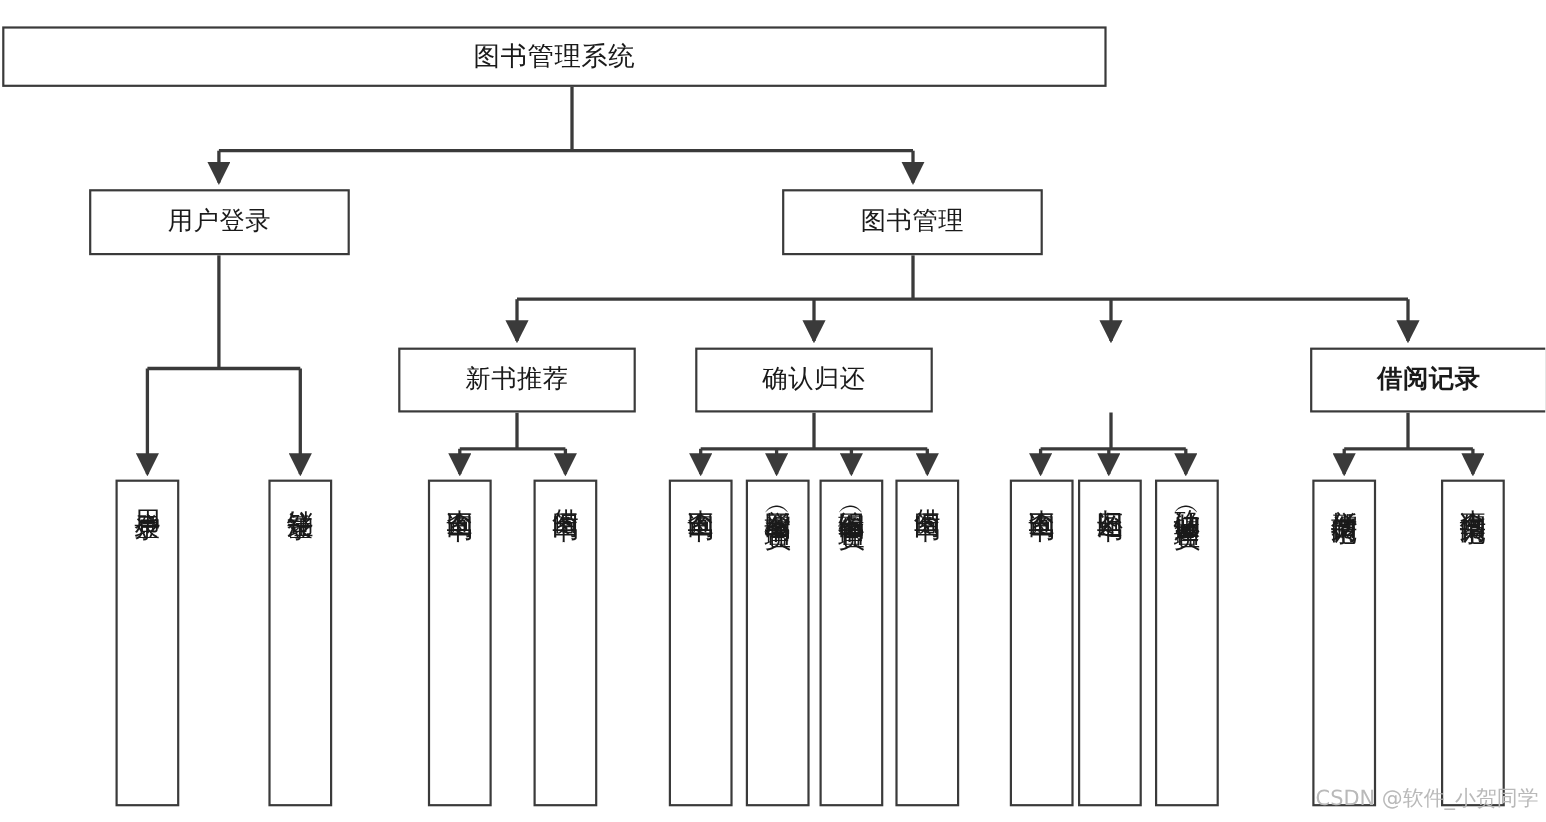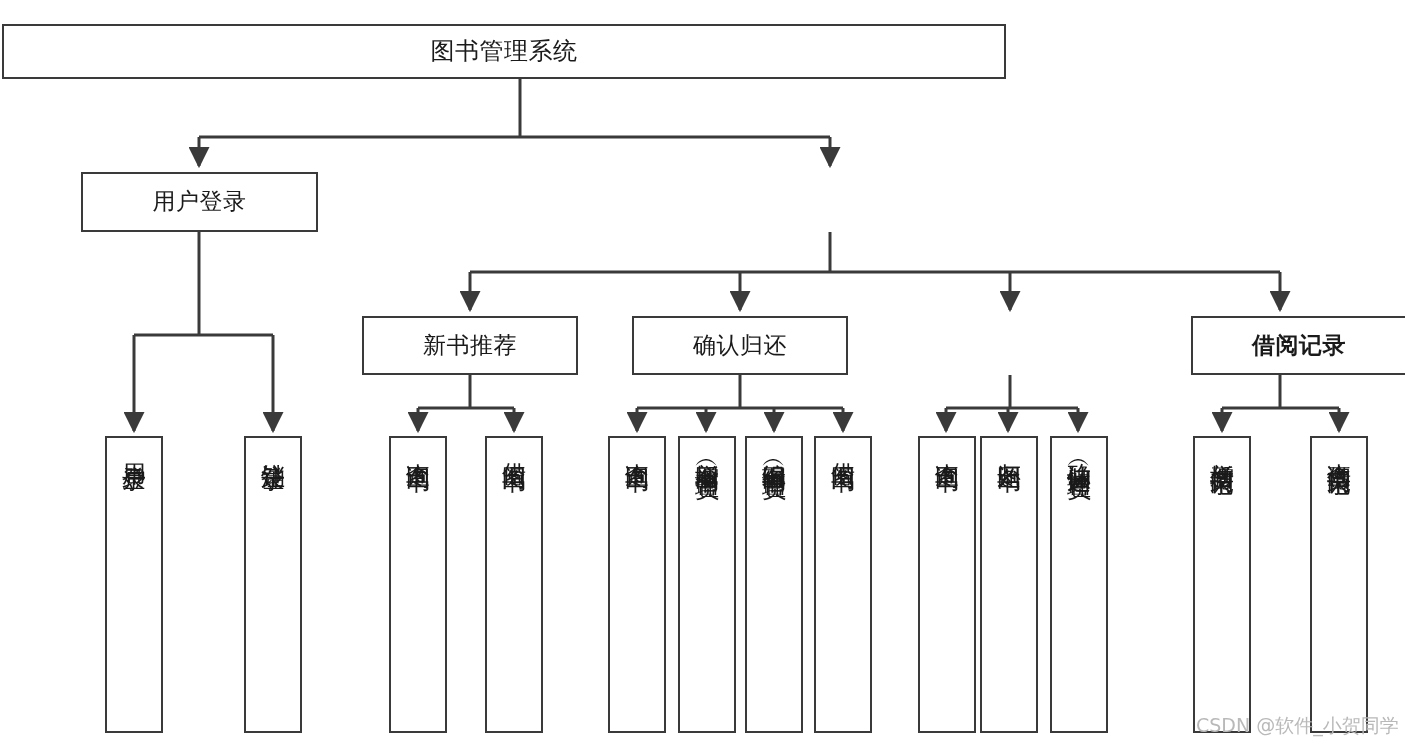--- a/index.html
+++ b/index.html
@@ -127,20 +127,23 @@
   </svg>
 
   <div class="node root horiz" style="left:2px; top:12px; width:1004px; height:55px;margin-top:12px;">
     <span class="label">图书管理系统</span>
   </div>
 
   <div class="node horiz" style="left:81px; top:172px; width:237px; height:60px;">
     <span class="label">用户登录</span>
   </div>
 
+  <div class="node horiz" style="left:711px; top:172px; width:237px; height:60px;">
+    <span class="label">图书管理</span>
+  </div>
 
   <div class="node horiz" style="left:362px; top:316px; width:216px; height:59px;align-items:center;">
     <span class="label">新书推荐</span>
   </div>
 
   <div class="node horiz" style="left:632px; top:316px; width:216px; height:59px;">
     <span class="label">确认归还</span>
   </div>
 
 

